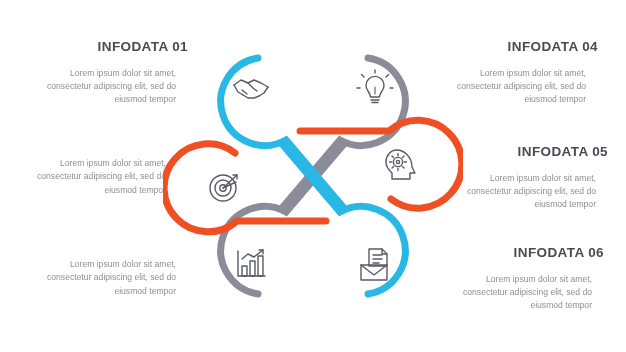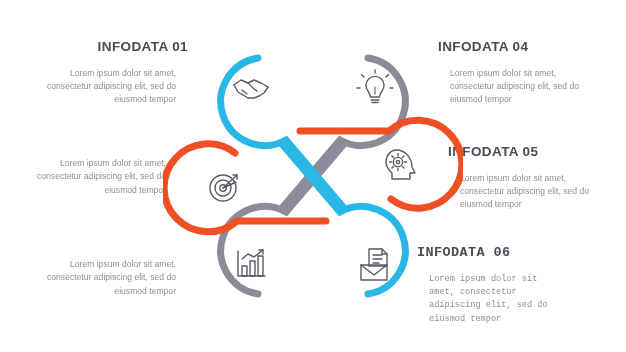--- a/index.html
+++ b/index.html
@@ -31,29 +31,29 @@
     margin: 0 0 7px 0;
     line-height: 1.1;
   }
   .infoblock .body {
     font-size: 8.6px;
     color: #8e8e96;
     line-height: 1.55;
     margin: 12px;
   }
   .left { text-align: right; }
-  .right { text-align: left; }
+  .right { text-align: right; }
 
   
   #block-1 { left: 28px;  top: 40px;  }
   #block-2 { left: 18px;  top: 145px; }
   #block-3 { left: 28px;  top: 246px; }
   #block-4 { left: 438px; top: 40px;  }
   #block-5 { left: 448px; top: 145px; }
-  #block-6 { left: 417px; top: 246px; font-family: Liberation Mono, monospace; }
+  #block-6 { left: 444px; top: 246px; }
 
   #diagram {
     position: absolute;
     left: 163px;
     top: 22px;
     width: 300px;
     height: 308px;
   }
 </style>
 </head>

